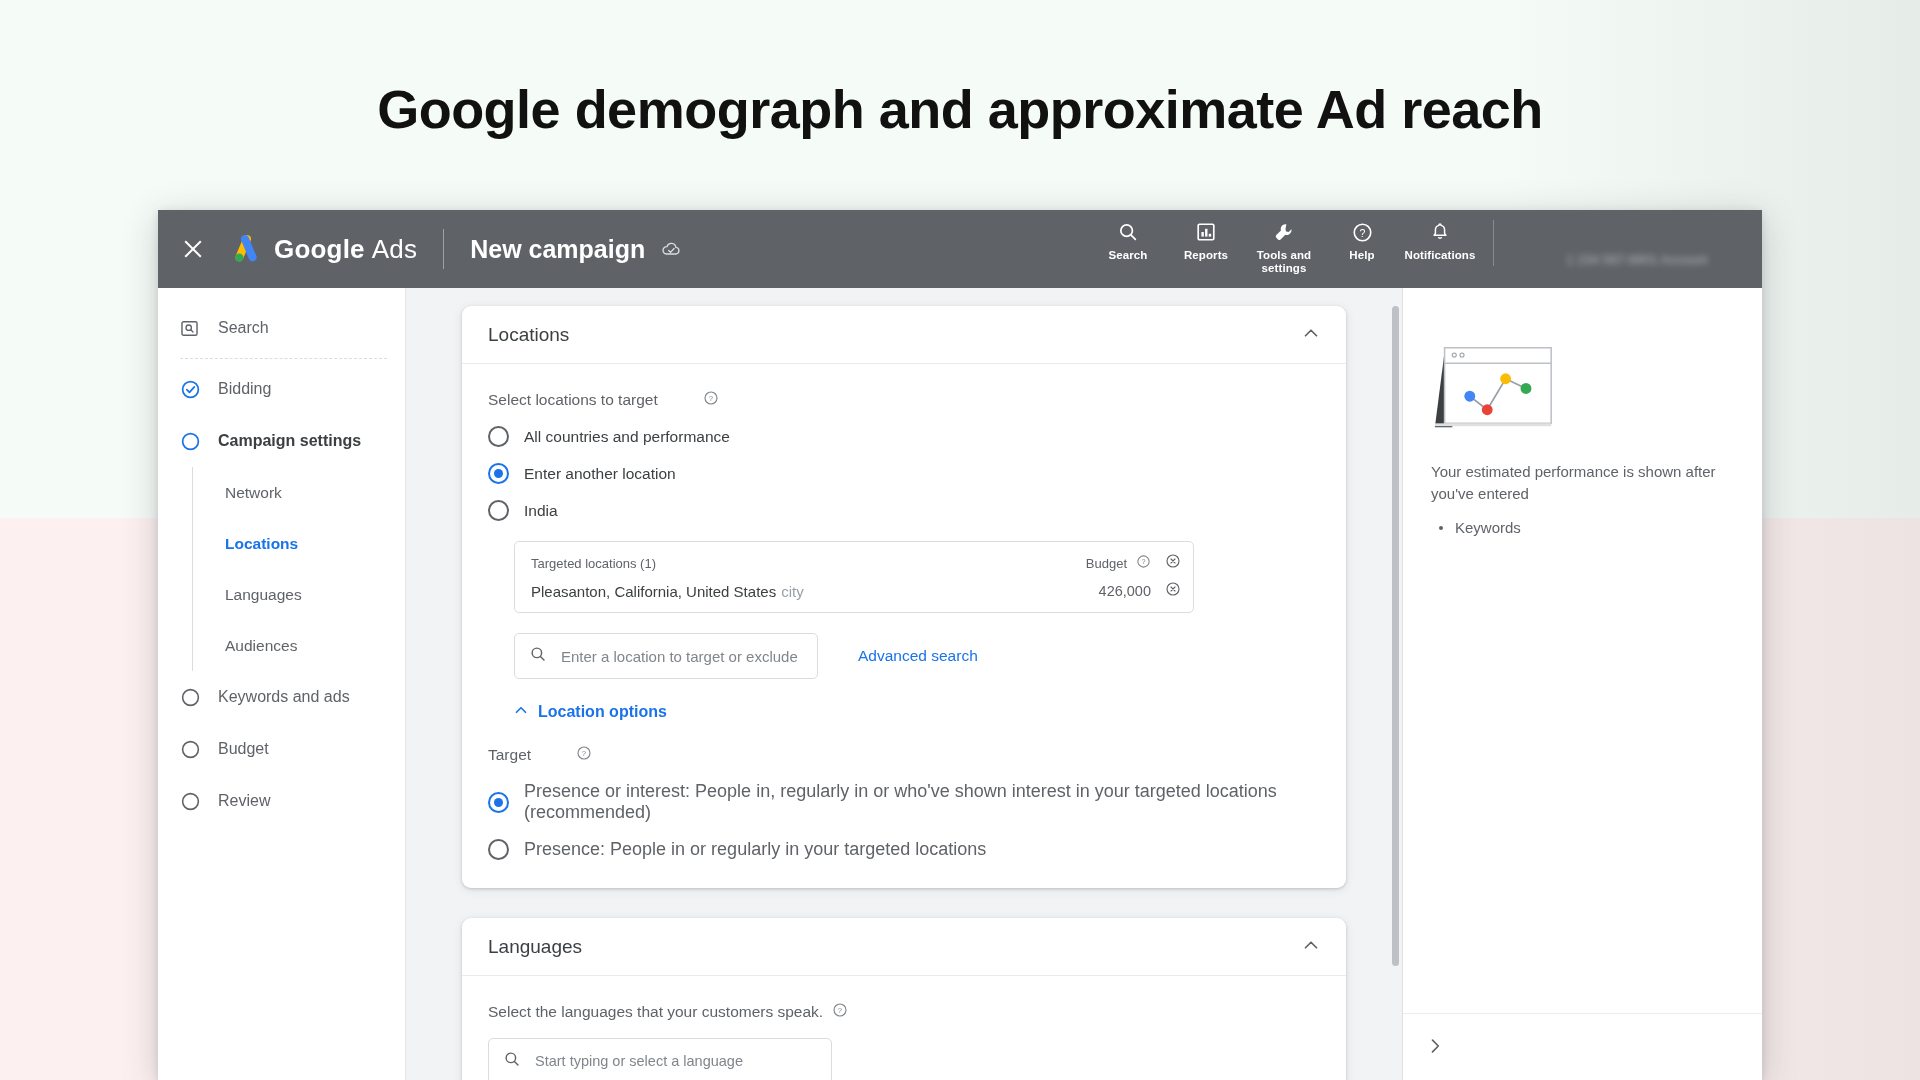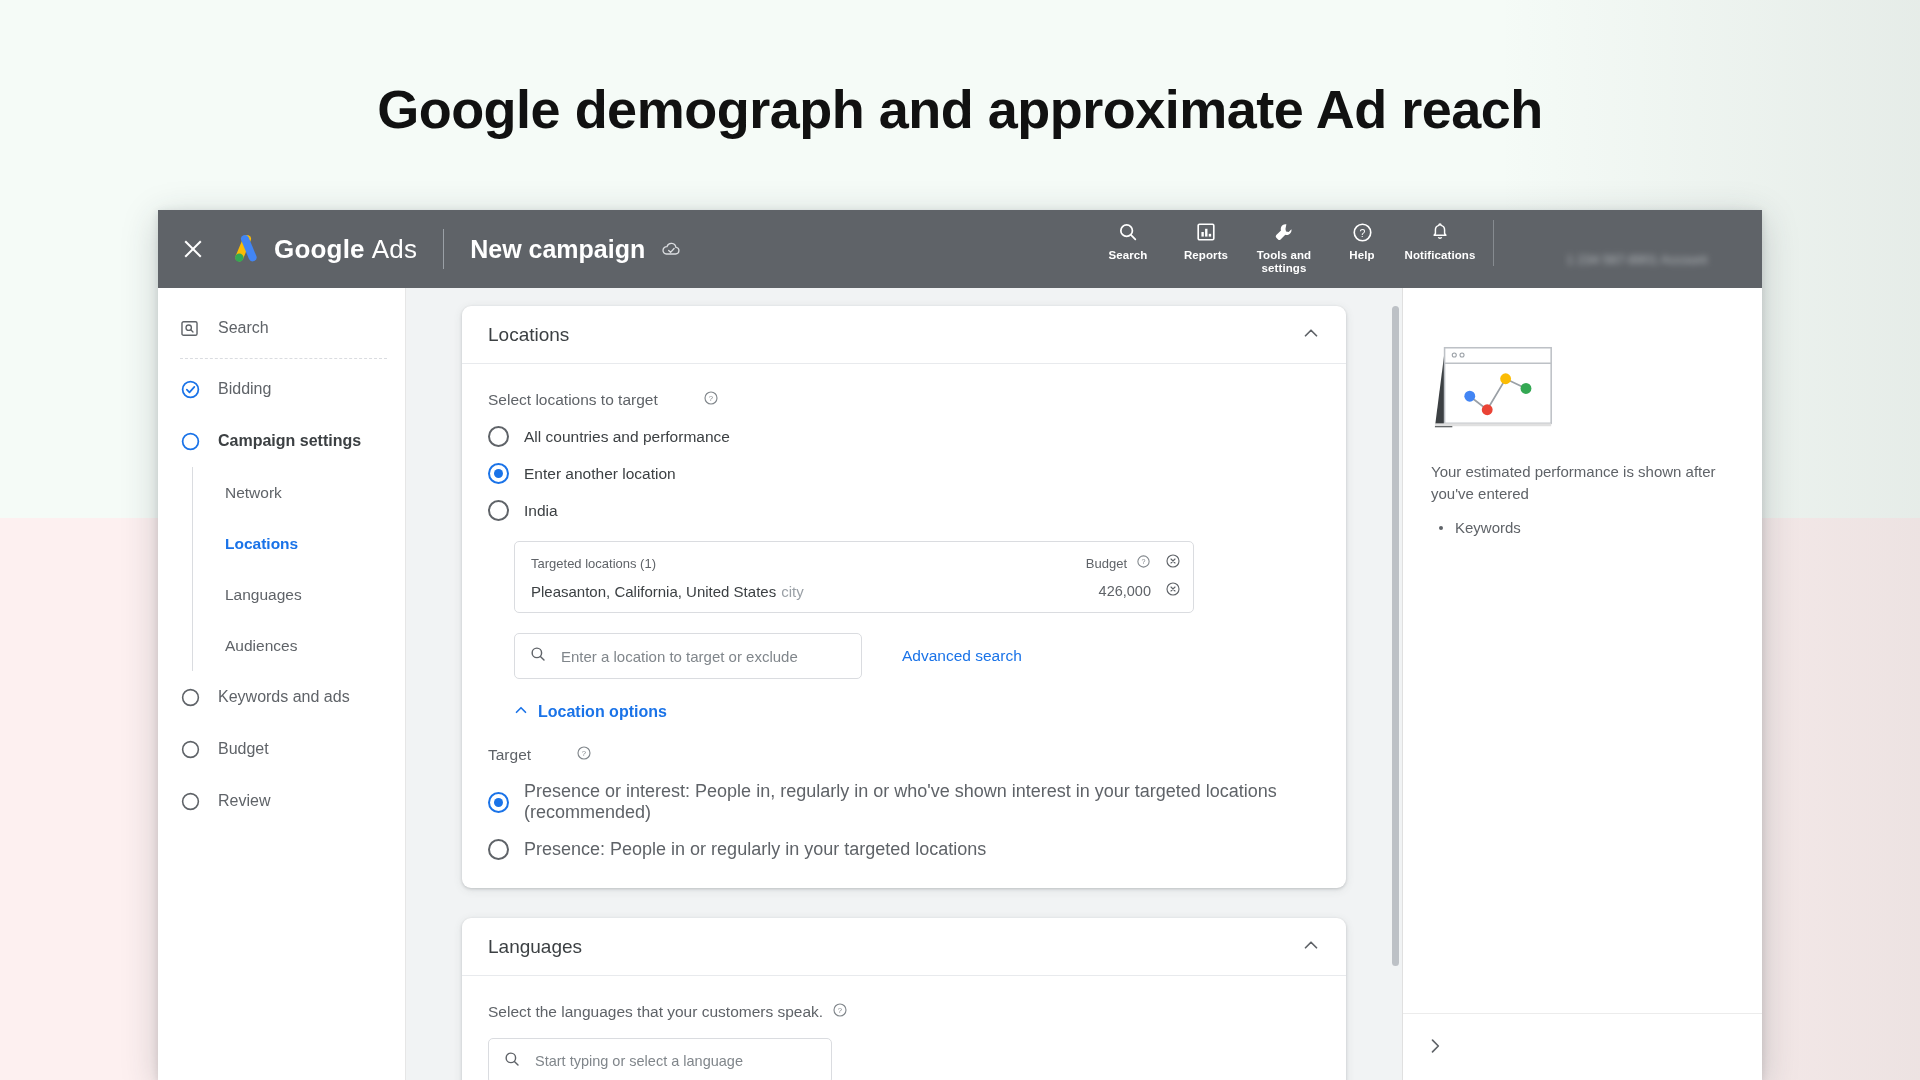--- a/index.html
+++ b/index.html
@@ -171,21 +171,21 @@
   .tg-reach { margin-left: auto; font-size: 13px; color: #5f6368; }
   .tg-name { font-size: 15px; color: #3c4043; }
   .tg-name .kind { color: #9aa0a6; margin-left: 5px; }
   .tg-count { margin-left: auto; font-size: 14.5px; color: #5f6368; }
   .x-circle { margin-left: 14px; cursor: pointer; flex: none; }
   .tg-row.data { height: 36px; padding-bottom: 6px; }
 
   
   .loc-search-wrap { display: flex; align-items: center; margin: 20px 0 0 26px; }
   .loc-input {
-    width: 348px; height: 46px; border: 1px solid #dadce0; border-radius: 5px;
+    width: 304px; height: 46px; border: 1px solid #dadce0; border-radius: 5px;
     display: flex; align-items: center; padding: 0 14px; background: #fff;
     cursor: text;
   }
   .loc-input .ph {
     margin-left: 14px; font-size: 15px; color: #80868b; white-space: nowrap;
   }
   .adv-link {
     margin-left: 40px; font-size: 15.5px; color: #1a73e8; cursor: pointer;
     white-space: nowrap;
   }

